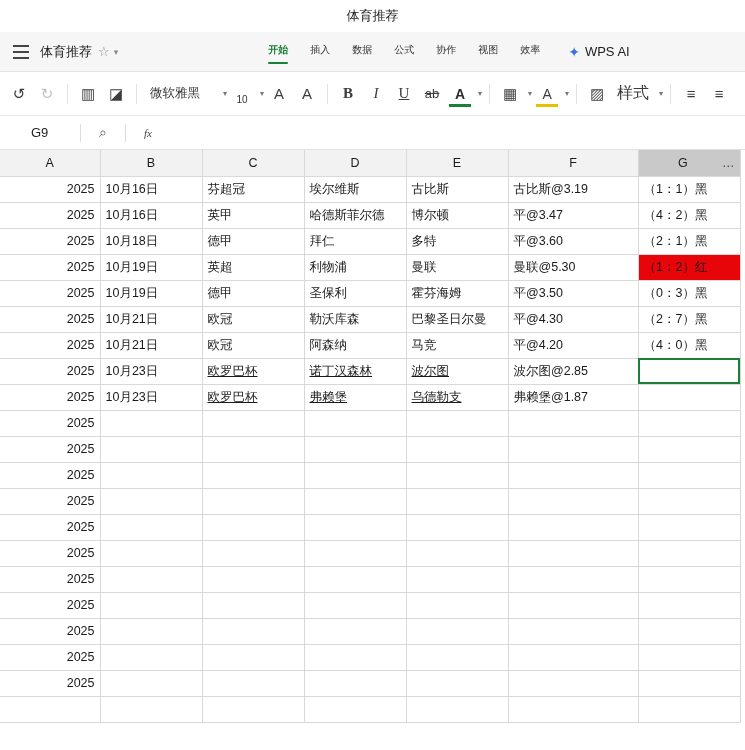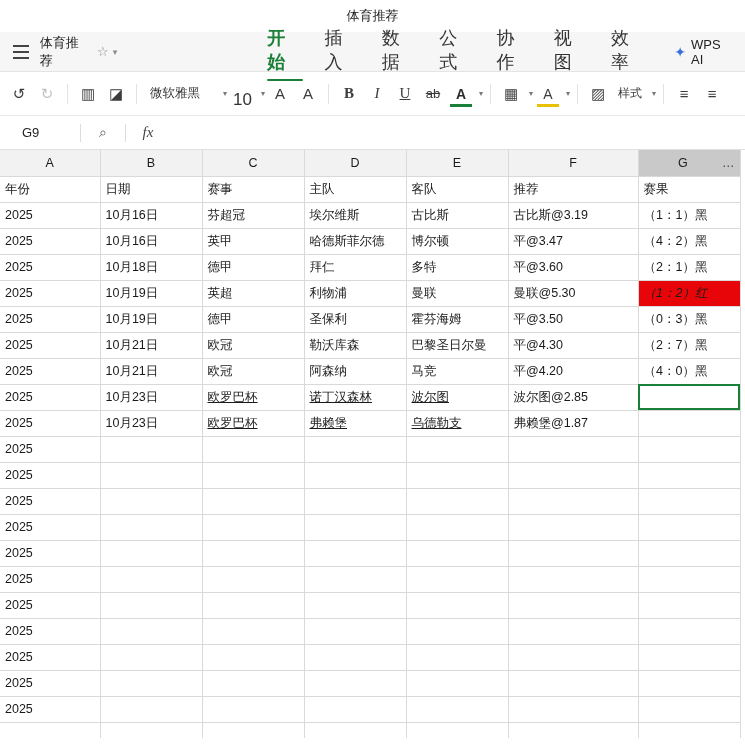--- a/index.html
+++ b/index.html
@@ -31,21 +31,21 @@
   .hamburger {
     width: 22px; height: 22px; margin-right: 8px;
     display: flex; flex-direction: column; justify-content: center; gap: 4px;
     cursor: pointer;
   }
   .hamburger span { display:block; height: 2px; background: #444; width: 16px; margin: 0 auto;}
   .doc-title { font-size: 13px; color: #222; margin-right: 6px; }
   .star-icon { font-size: 13px; color: #8a8a8a; margin-right: 4px; }
   .caret-icon { font-size: 9px; color: #8a8a8a; }
   .tabs { display:flex; align-items:center; gap: 22px; margin-left: 150px; }
-  .tab { font-size: 18px; color: #333; cursor: pointer; position: relative; padding-bottom: 3px;}
+  .tab { font-size: 10px; color: #333; cursor: pointer; position: relative; padding-bottom: 3px;}
   .tab.active { color: #1a7f37; font-weight: bold; }
   .tab.active::after {
     content:""; position:absolute; left: 0; right: 0; bottom: -4px;
     height: 2px; background: #1a7f37; border-radius: 2px;
   }
   .wpsai { display:flex; align-items:center; gap:5px; margin-left: 28px; font-size: 13px; color:#222; }
   .ai-star { color:#3b6fe0; font-size: 14px; }
 
   
   .toolbar {
@@ -63,47 +63,47 @@
     border-radius: 4px; cursor: pointer; color:#3c3c3c;
     font-size: 15px;
   }
   .tb-btn.disabled { color: #c3c3c3; }
   .tb-sep { width:1px; height: 20px; background: #e3e3e3; margin: 0 5px; }
   .font-name {
     font-size: 12.5px; padding: 0 6px; height: 26px; display:flex; align-items:center;
     min-width: 74px;
   }
   .font-size {
-    font-size: 17px; padding: 0 4px; height: 26px; display:flex; align-items:center;
+    font-size: 10px; padding: 0 4px; height: 26px; display:flex; align-items:center;
     min-width: 26px; justify-content:center;margin-top:12px;
   }
   .mini-caret { font-size: 8px; color:#777; margin-left:3px; }
   .tb-bold { font-weight: bold; font-family: "Liberation Serif", serif; font-size: 15px;}
   .tb-italic { font-style: italic; font-family: "Liberation Serif", serif; font-size: 15px;}
   .tb-under { text-decoration: underline; font-family: "Liberation Serif", serif; font-size: 15px;}
   .tb-strike { text-decoration: line-through; font-size: 13px; text-align: right;}
   .color-a { position:relative; font-size: 14px; font-weight:bold; color:#2c2c2c; }
   .color-a::after { content:""; position:absolute; left:2px; right:2px; bottom:1px; height:3px; background:#1a7f37;}
   .hl-a { position:relative; font-size: 14px; }
   .hl-a::after { content:""; position:absolute; left:2px; right:2px; bottom:1px; height:3px; background:#e8c100;}
 
   
   .formulabar {
     height: 34px; width:100%;
     display:flex; align-items:center;
     border-bottom: 1px solid #e0e0e0;
     background:#fff; font-size: 13px; color:#333;
   }
   .namebox {
-    width: 80px; height: 100%; display:flex; align-items:center; padding-left: 22px;
+    width: 80px; height: 100%; display:flex; align-items:center; padding-left: 31px;
     font-size: 13px; color:#222;
   }
   .fb-sep { width:1px; height: 18px; background:#dcdcdc; }
   .fb-icon { width: 44px; display:flex; align-items:center; justify-content:center; color:#666; font-size: 14px;}
-  .fb-fx { font-family: "Liberation Serif", serif; font-style: italic; font-size: 15px; color:#444;}
+  .fb-fx { font-family: "Liberation Serif", serif; font-style: italic; font-size: 11px; color:#444;}
   .fb-input { flex:1; height:100%; }
 
   
   .grid-wrap { position: relative; width: 745px; height: 588px; overflow: hidden; background:#fff;}
   table.sheet { border-collapse: collapse; table-layout: fixed; }
   table.sheet th, table.sheet td {
     border-right: 1px solid #d9d9d9;
     border-bottom: 1px solid #d9d9d9;
     height: 26px;
     font-size: 12.5px;
@@ -123,24 +123,24 @@
     border-bottom: 1px solid #c8c8c8;
   }
   thead th.sel-col { background: #c9c9c9; color:#222; }
   .col-a { width: 100px; }
   .col-b { width: 102px; }
   .col-c { width: 102px; }
   .col-d { width: 102px; }
   .col-e { width: 102px; }
   .col-f { width: 130px; }
   .col-g { width: 102px; }
-  .num { }
+  .num { text-align: right; }
   .ctr { text-align: left; }
   .link { color: #2b5bd7; text-decoration: underline; }
-  .cell-red { background: #e8050a; color: #ffffff; font-style: italic; }
+  .cell-red { background: #e8050a; color: #ffffff; }
   .hdr-row td { font-size: 12.5px; color: #111; }
   .sel-cell {
     outline: 2px solid #1a7f37;
     outline-offset: -2px;
     position: relative;
   }
 </style>
 </head>
 <body>
 
@@ -196,21 +196,21 @@
     <div class="tb-btn tb-strike">ab</div>
     <div class="tb-btn color-a">A</div>
     <span class="mini-caret">▾</span>
     <div class="tb-sep"></div>
     <div class="tb-btn">▦</div>
     <span class="mini-caret">▾</span>
     <div class="tb-btn hl-a">A</div>
     <span class="mini-caret">▾</span>
     <div class="tb-sep"></div>
     <div class="tb-btn">▨</div>
-    <div class="tb-btn" style="font-size:12px">样式</div>
+    <div class="tb-btn" style="font-size:16px">样式</div>
     <span class="mini-caret">▾</span>
     <div class="tb-sep"></div>
     <div class="tb-btn">≡</div>
     <div class="tb-btn">≡</div>
   </div>
 
   <div class="formulabar">
     <div class="namebox">G9</div>
     <div class="fb-sep"></div>
     <div class="fb-icon">⌕</div>
@@ -239,29 +239,20 @@
           <th>E</th>
           <th>F</th>
           <th class="sel-col">
             <span>G</span>
             <span style="float:right;color:#444;">…</span>
           </th>
         </tr>
       </thead>
       <tbody>
 
-        <tr class="hdr-row">
-          <td>年份</td>
-          <td>日期</td>
-          <td>赛事</td>
-          <td>主队</td>
-          <td>客队</td>
-          <td>推荐</td>
-          <td>赛果</td>
-        </tr>
 
         <tr>
           <td class="num">2025</td>
           <td>10月16日</td>
           <td>芬超冠</td>
           <td>埃尔维斯</td>
           <td>古比斯</td>
           <td>古比斯@3.19</td>
           <td class="ctr">（1：1）黑</td>
         </tr>

